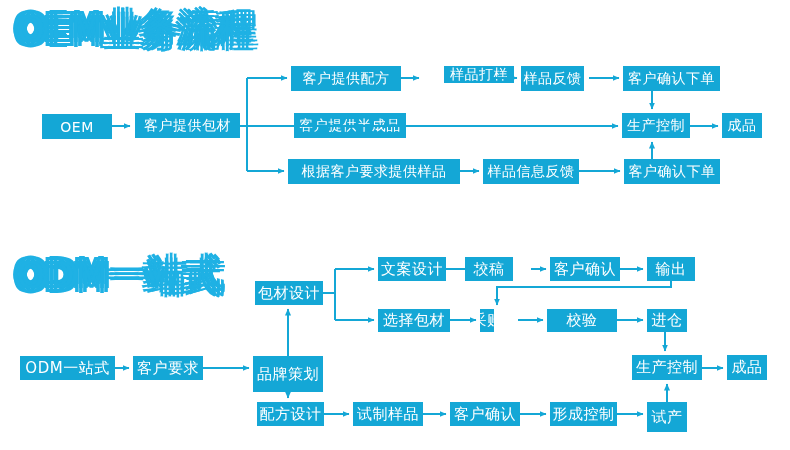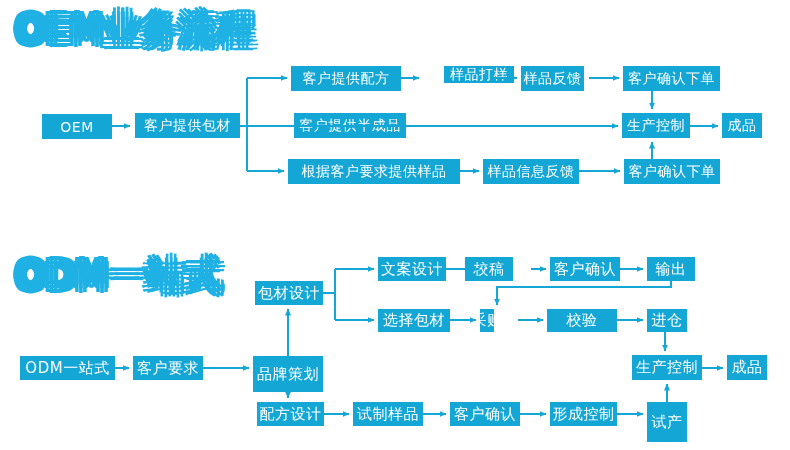--- a/index.html
+++ b/index.html
@@ -75,21 +75,21 @@
     <div class="node" style="left:20px;top:356px;width:95px;height:24px">ODM一站式</div>
     <div class="node" style="left:133px;top:356px;width:70px;height:24px">客户要求</div>
     <div class="node" style="left:253px;top:356px;width:70px;height:36px">品牌策划</div>
     <div class="node" style="left:632px;top:355px;width:70px;height:25px">生产控制</div>
     <div class="node" style="left:727px;top:355px;width:40px;height:25px">成品</div>
 
     <div class="node" style="left:257px;top:402px;width:67px;height:24px">配方设计</div>
     <div class="node" style="left:353px;top:402px;width:70px;height:24px">试制样品</div>
     <div class="node" style="left:450px;top:402px;width:70px;height:24px">客户确认</div>
     <div class="node" style="left:550px;top:402px;width:67px;height:24px">形成控制</div>
-    <div class="node" style="left:647px;top:402px;width:40px;height:40px">试产</div>
+    <div class="node" style="left:647px;top:402px;width:40px;height:30px">试产</div>
   </div>
 
   <svg class="connectors" width="790" height="450" viewBox="0 0 790 450">
     <defs>
       <marker id="ah" markerWidth="8" markerHeight="8" refX="6.5" refY="3" orient="auto" markerUnits="userSpaceOnUse">
         <path class="arrow-head" d="M0,0 L7,3 L0,6 Z"></path>
       </marker>
     </defs>
 
     <g>

